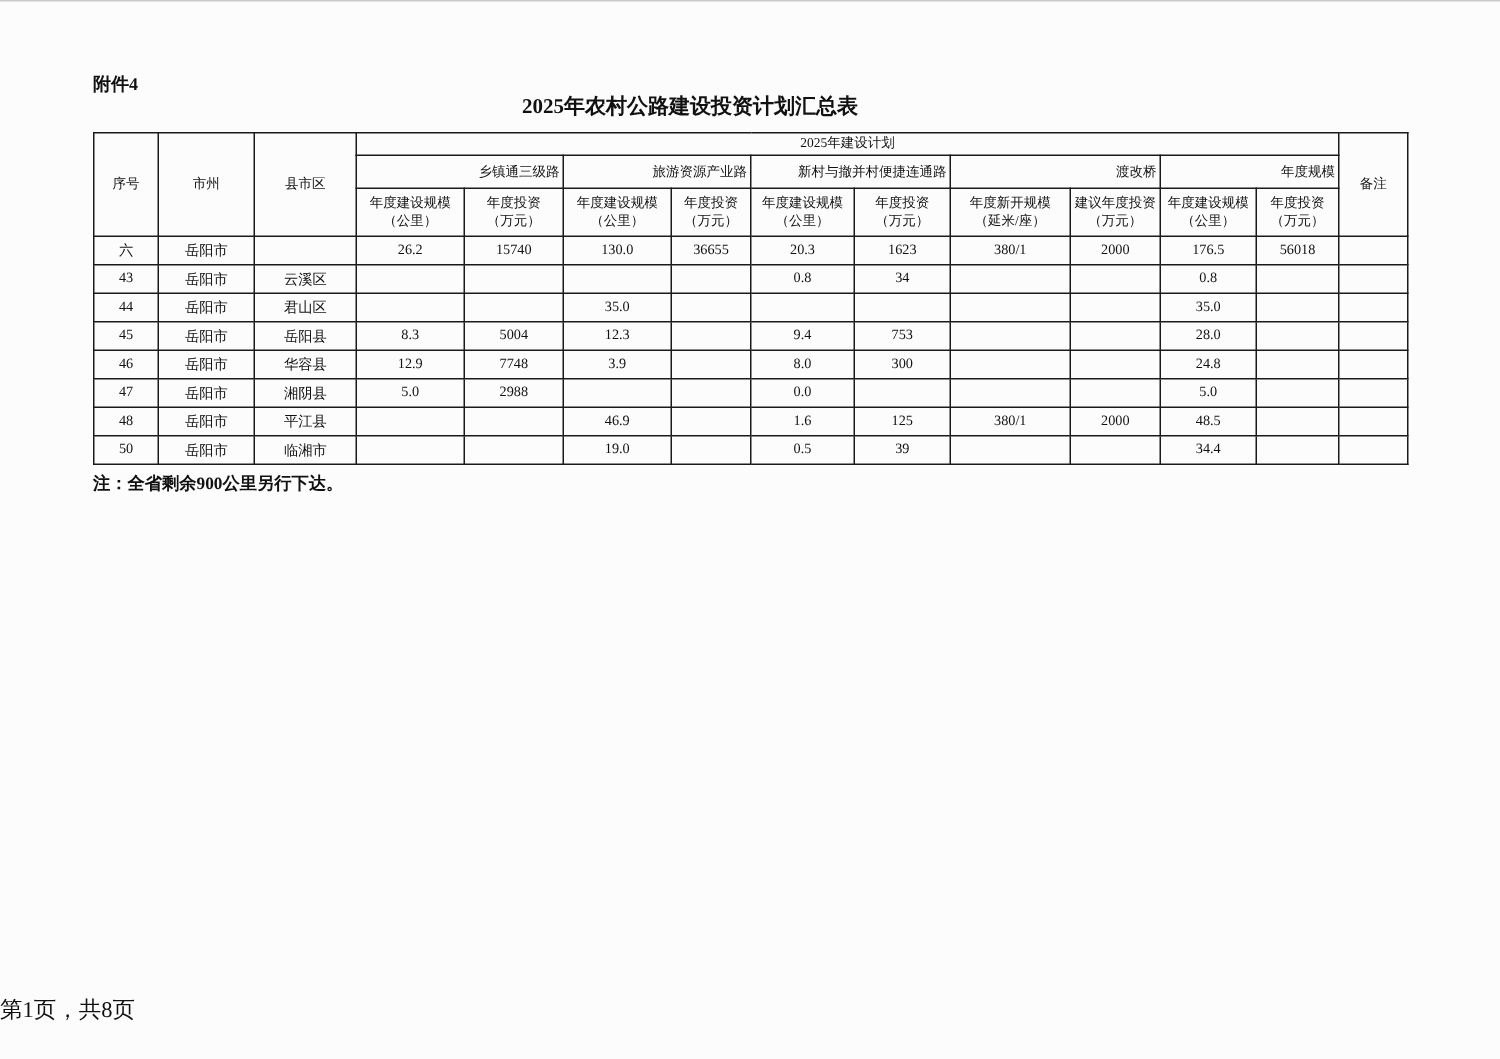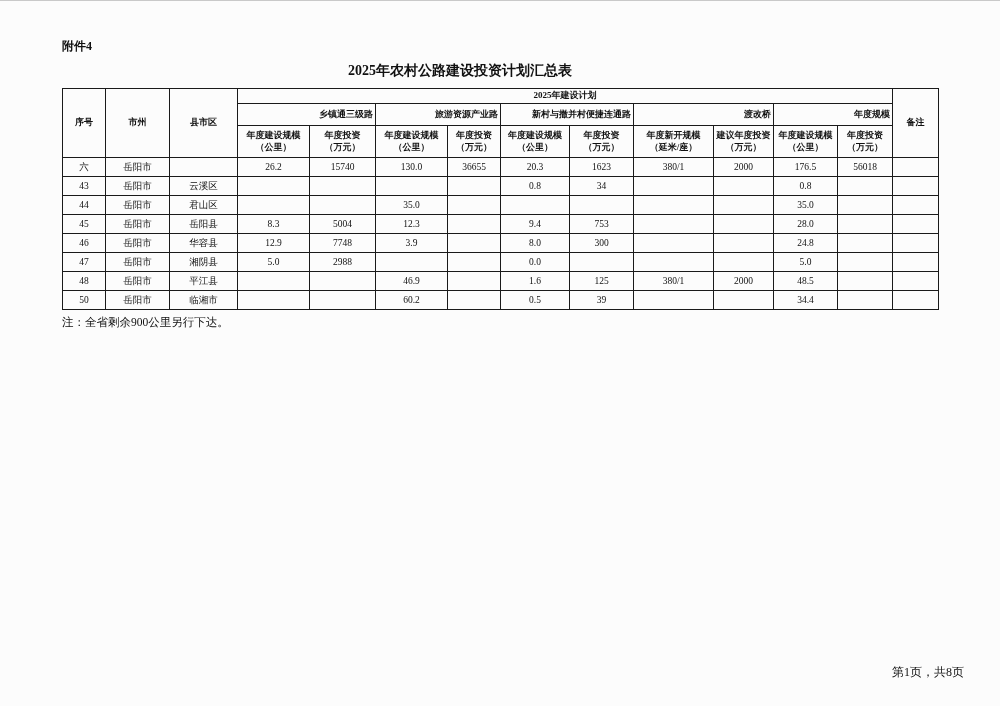--- a/index.html
+++ b/index.html
@@ -10,53 +10,53 @@
     background: #fcfcfc;
     color: #111;
     font-family: "Liberation Serif", serif;
     overflow: hidden;
   }
   .page-edge-top {
     position: absolute; top: 0; left: 0; width: 1000px; height: 1px;
     background: #c9c9c9;
   }
   .attachment {
-    position: absolute; left: 62px; top: 38px;
+    position: absolute; left: 62px; top: 48px;
     font-size: 12px; font-weight: bold;
   }
   .doc-title {
     position: absolute; left: 0; top: 62px; width: 920px;
     text-align: center; font-size: 14px; font-weight: bold;
   }
   table.main {
     position: absolute; left: 62px; top: 88px;
     width: 876px; table-layout: fixed;
     border-collapse: collapse;
     border: 1.5px solid #1a1a1a;
   }
   table.main th, table.main td {
     border: 1px solid #1a1a1a;
     text-align: center; vertical-align: middle;
     padding: 0 2px;
     font-weight: normal;
     overflow: hidden;
   }
-  table.main th { font-size: 9px; line-height: 1.3; font-weight: bold; }
+  table.main th { font-size: 9px; line-height: 1.3; }
   table.main td { font-size: 9.5px; }
   thead tr.r1 th { height: 14px; }
   thead tr.r2 th { height: 21px; text-align: right; }
   thead tr.r3 th { height: 31px; white-space: pre-line; text-align: center; }
   tbody tr { height: 19px; }
   .footnote {
     position: absolute; left: 62px; top: 315px;
-    font-size: 11.5px; font-weight: normal;
+    font-size: 11.5px; font-weight: bold;
   }
   .page-footer {
     position: absolute; left: 0; top: 664px; width: 964px;
-    text-align: right; font-size: 12px;
+    text-align: left; font-size: 15px;
   }
 </style>
 </head>
 <body>
 
 <div class="page-edge-top"></div>
 
 <div class="attachment">附件4</div>
 
 <div class="doc-title">2025年农村公路建设投资计划汇总表</div>
@@ -228,21 +228,21 @@
         <td>48.5</td>
         <td></td>
         <td></td>
       </tr>
       <tr>
         <td>50</td>
         <td>岳阳市</td>
         <td>临湘市</td>
         <td></td>
         <td></td>
-        <td>60.2</td>
+        <td>19.0</td>
         <td></td>
         <td>0.5</td>
         <td>39</td>
         <td></td>
         <td></td>
         <td>34.4</td>
         <td></td>
         <td></td>
       </tr>
     </tbody>

